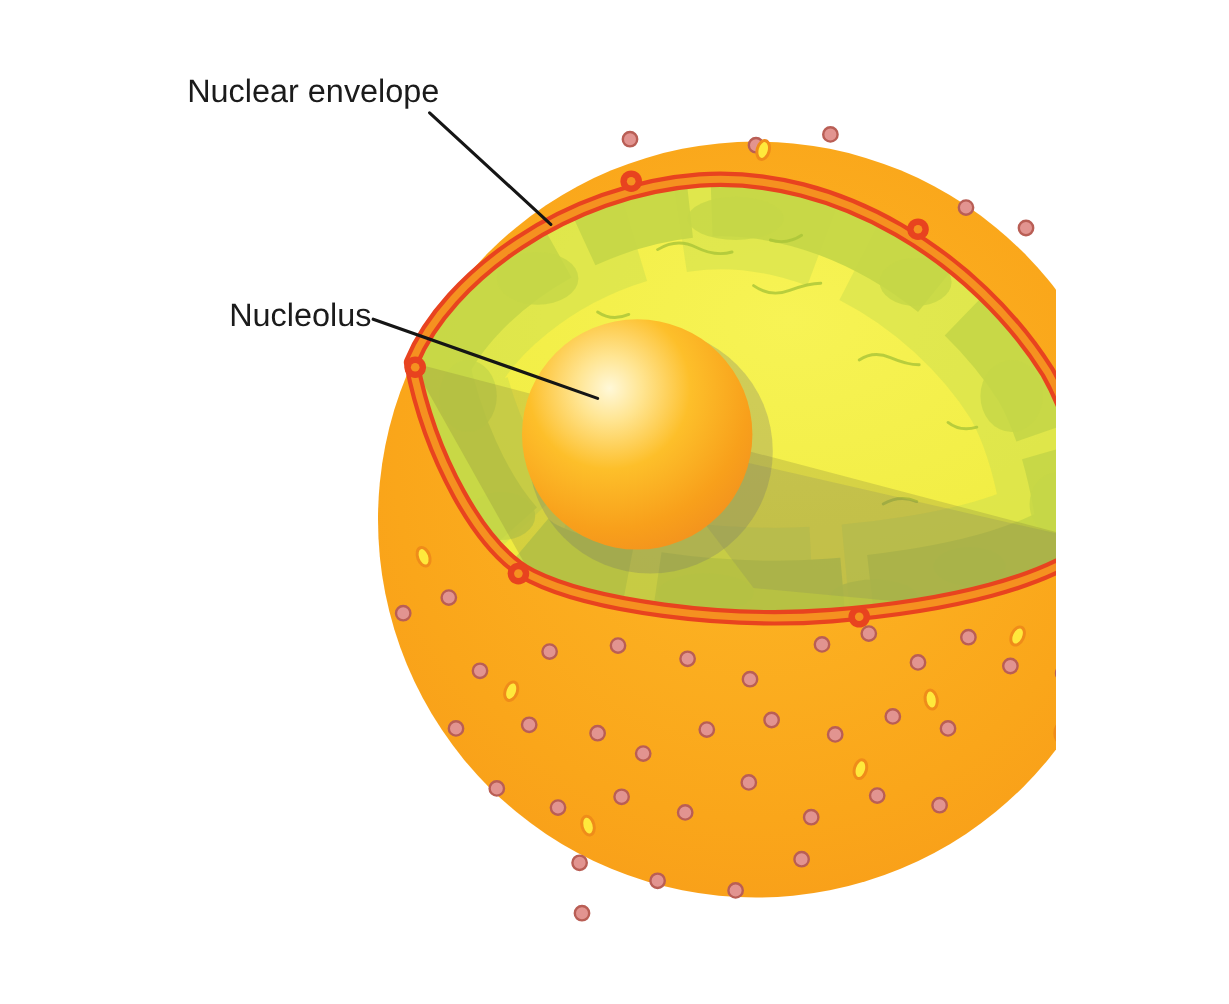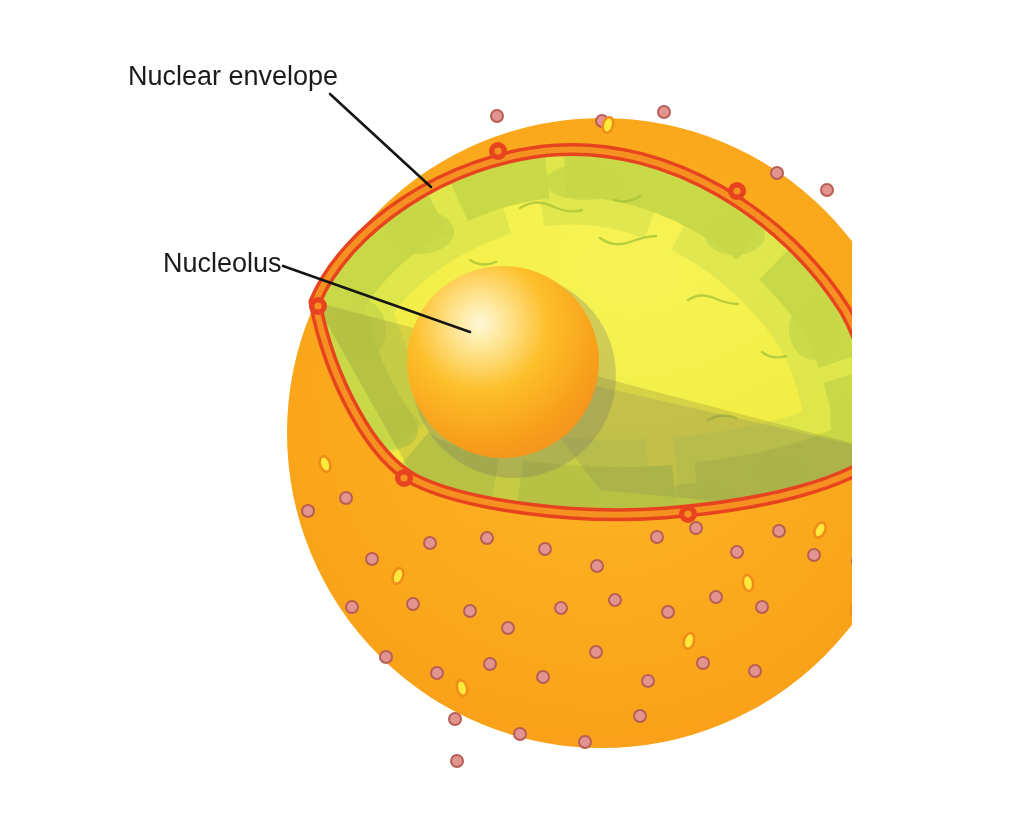--- a/index.html
+++ b/index.html
@@ -1,17 +1,17 @@
 <!DOCTYPE html>
 <html><head>
 <meta charset="utf-8">
 <style>
   html,body{margin:0;padding:0;background:#ffffff;}
   .stage{position:relative;width:852px;height:837px;background:#ffffff;overflow:hidden;
-         font-family:"Liberation Sans",sans-serif;}
+         font-family:"Liberation Sans",sans-serif;margin-left:28px;}
   svg{display:block;}
   .label-text{font-size:27px;fill:#1b1b1b;font-family:"Liberation Sans",sans-serif;}
   .leader{stroke:#151515;stroke-width:2.6;stroke-linecap:round;}
   .pd{fill:#e29490;stroke:#b95e55;stroke-width:2;}
   .ov{fill:#ffe93c;stroke:#ef8c1a;stroke-width:2.5;}
   .squig{stroke:#a9c438;stroke-width:2.4;fill:none;opacity:.8;stroke-linecap:round;}
   .blob{fill:#c6d747;opacity:.8;}
 </style>
 </head>
 <body>

